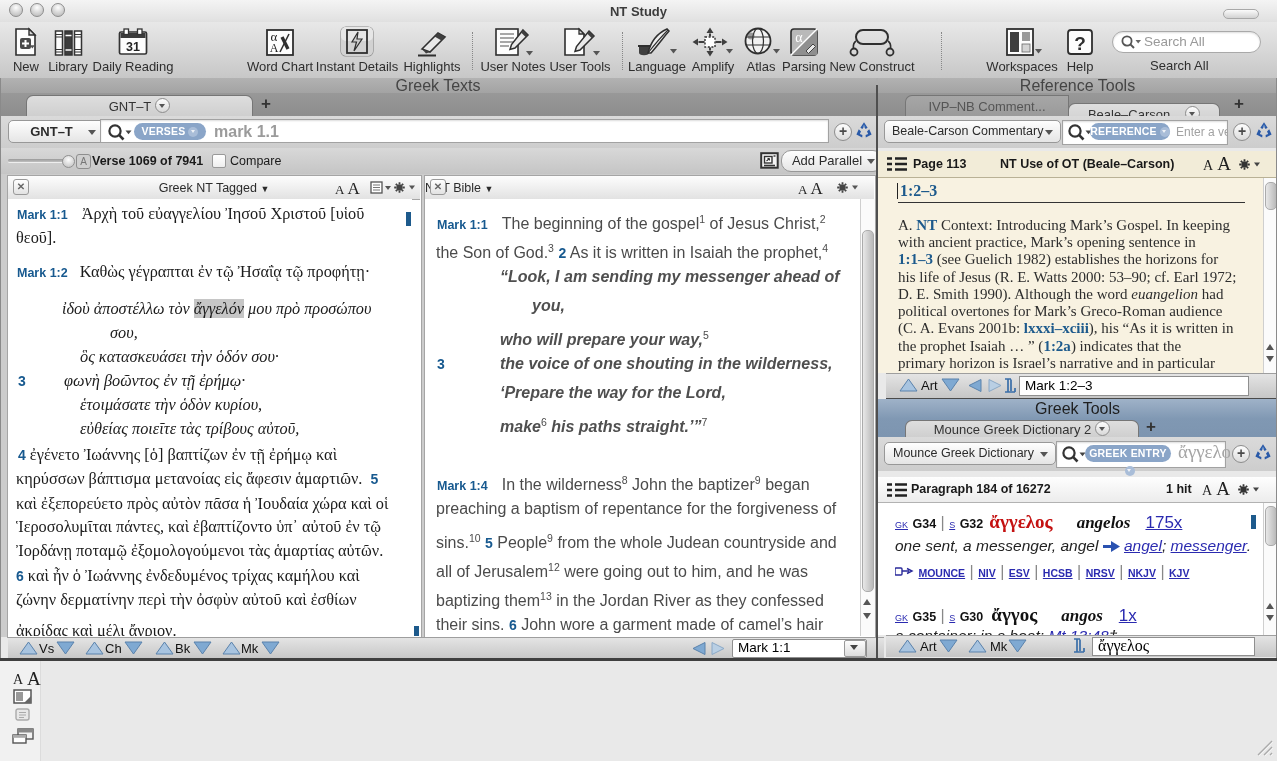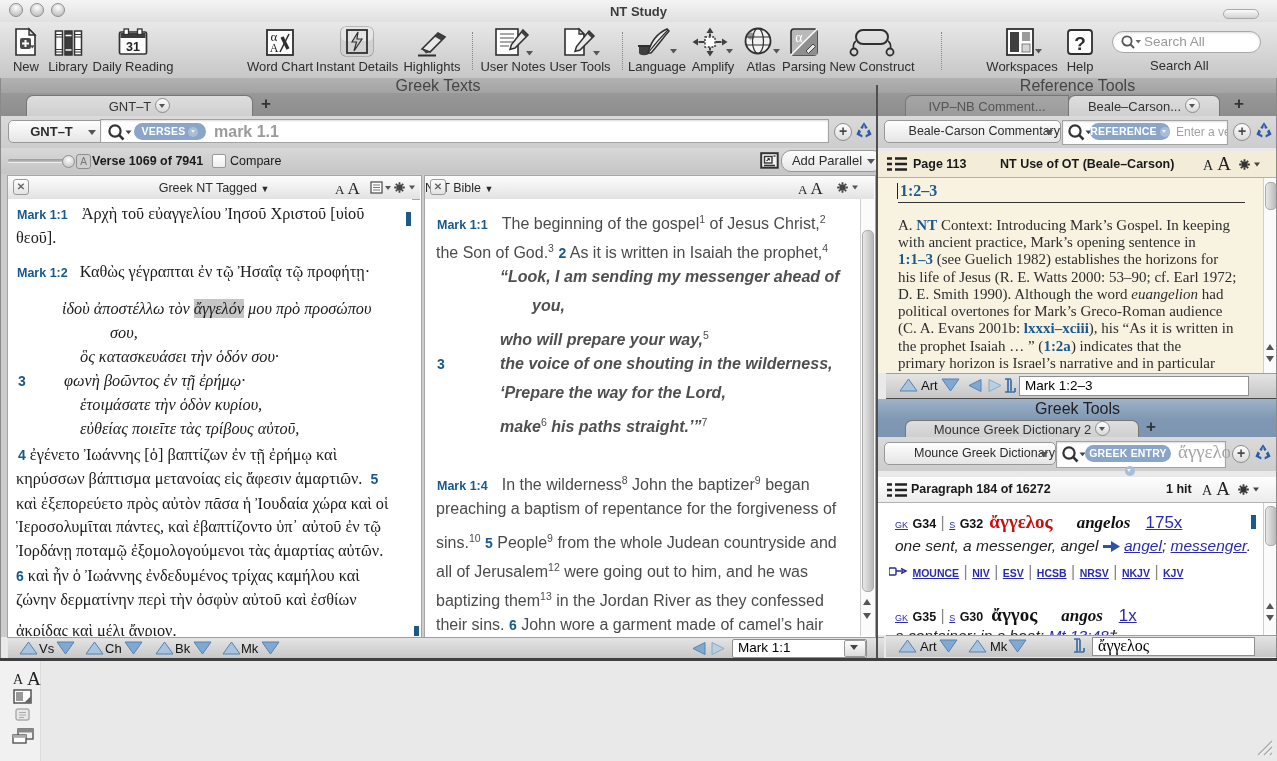--- a/index.html
+++ b/index.html
@@ -16,21 +16,21 @@
 #tsearch{position:absolute;top:31px;left:1112px;width:147px;height:20px;border-radius:11px;background:#fff;border:1px solid #a9a9a9;box-shadow:inset 0 1px 2px #00000022;}
 #tsearch span{color:#999;font-size:13.5px;position:absolute;left:31px;top:2px;}
 .band{height:15px;background:linear-gradient(#b2b2b2,#a3a3a3);font-size:16px;color:#454545;text-align:center;line-height:15px;}
 .tabrow{height:23px;background:linear-gradient(#989898,#8d8d8d);}
 .tab{position:absolute;top:2px;height:21px;border-radius:7px 7px 0 0;background:linear-gradient(#dedede,#cecece);border:1px solid #767676;border-bottom:none;text-align:center;font-size:13px;color:#333;line-height:22px;}
 .tab.inact{background:linear-gradient(#a6a6a6,#9a9a9a);color:#555;}
 .plus{position:absolute;font-size:17px;font-weight:bold;color:#333;}
 .ddcirc{display:inline-block;width:13px;height:13px;border-radius:50%;background:linear-gradient(#fefefe,#d8d8d8);border:1px solid #8d8d8d;vertical-align:-2px;margin-left:4px;position:relative;}
 .ddcirc:after{content:"";position:absolute;left:3px;top:5px;border-left:3.5px solid transparent;border-right:3.5px solid transparent;border-top:4.5px solid #555;}
 .srchrow{background:linear-gradient(#dadada,#cdcdcd);}
-.combo{position:absolute;background:linear-gradient(#fefefe,#e5e5e5);border:1px solid #989898;border-radius:5px;font-size:13px;font-weight:bold;color:#2b2b2b;text-align:right;white-space:nowrap;}
+.combo{position:absolute;background:linear-gradient(#fefefe,#e5e5e5);border:1px solid #989898;border-radius:5px;font-size:13px;font-weight:bold;color:#2b2b2b;text-align:left;white-space:nowrap;}
 .dar{position:absolute;right:7px;top:9px;border-left:4px solid transparent;border-right:4px solid transparent;border-top:5px solid #555;}
 .sfield{position:absolute;background:#fff;border:1px solid #a2a2a2;box-shadow:inset 0 1px 2px #00000024;}
 .pill{position:absolute;height:17px;border-radius:9px;background:#8aa5c8;color:#fff;font-size:10.5px;font-weight:bold;text-align:center;line-height:17px;letter-spacing:.2px;}
 .pa{display:inline-block;width:10px;height:10px;border-radius:50%;background:#a9bdd8;vertical-align:-1.5px;margin-left:3px;position:relative;}
 .pa:after{content:"";position:absolute;left:2.5px;top:3.5px;border-left:2.5px solid transparent;border-right:2.5px solid transparent;border-top:3px solid #eef2f7;}
 .plusc{position:absolute;width:16px;height:16px;border-radius:50%;background:linear-gradient(#fdfdfd,#dcdcdc);border:1px solid #8d8d8d;color:#4a4a4a;font-size:14px;line-height:15px;text-align:center;font-weight:bold;}
 .panehdr{position:absolute;height:23px;background:linear-gradient(#fdfdfd,#e2e2e2);border-bottom:1px solid #a6a6a6;font-size:12.5px;color:#2b2b2b;}
 .closebox{position:absolute;left:5px;top:3px;width:14px;height:14px;border:1px solid #999;border-radius:3px;background:linear-gradient(#fff,#e2e2e2);color:#666;font-size:10px;line-height:14px;text-align:center;font-weight:bold;}
 .navbar{background:linear-gradient(#e4e4e4,#c6c6c6);border-top:1px solid #9e9e9e;margin-left:8px;}
 .navlbl{font-size:13px;color:#111;}
@@ -411,21 +411,21 @@
 <div class="abs" style="left:724px;top:1px;width:133px;height:17px;background:#fff;border:1px solid #8f8f8f;border-radius:2px;"></div>
 <div class="abs" style="left:730px;top:2px;font-size:13.5px;color:#000;">Mark 1:1</div>
 <div class="abs" style="left:836px;top:2px;width:20px;height:15px;background:linear-gradient(#fdfdfd,#dcdcdc);border:1px solid #999;border-radius:2px;"></div>
 <div class="abs" style="left:842px;top:7px;border-left:4px solid transparent;border-right:4px solid transparent;border-top:5px solid #444;"></div>
 </div>
 
 <div class="abs" style="left:878px;top:78px;width:399px;">
   <div class="band">Reference Tools</div>
   <div class="tabrow" style="position:relative;">
     <div class="tab inact" style="left:27px;width:162px;border-radius:7px 0 0 0;">IVP–NB Comment...</div>
-    <div class="tab" style="left:190px;width:150px;">Beale–Carson...<span class="ddcirc"></span></div>
+    <div class="tab" style="left:190px;width:150px;margin-top:8px;">Beale–Carson...<span class="ddcirc"></span></div>
     <div class="plus" style="left:356px;top:1px;">+</div>
   </div>
   <div class="srchrow" style="position:relative;height:32px;">
     <div class="combo" style="left:6px;top:4px;width:168px;height:21px;line-height:21px;font-size:12.5px;font-weight:normal;padding-left:7px;">Beale-Carson Commentary<span class="dar"></span></div>
     <div class="sfield" style="left:184px;top:4px;width:164px;height:23px;"></div>
     <svg class="abs" style="left:189px;top:8px;" width="26" height="17" viewBox="0 0 26 17">
         <circle cx="8" cy="7" r="5.6" fill="none" stroke="#333" stroke-width="2.2"></circle>
         <line x1="12.2" y1="11.2" x2="16.5" y2="15.5" stroke="#333" stroke-width="2.6"></line>
         <path d="M18.5 6.5 L24.5 6.5 L21.5 10.2 Z" fill="#444"></path>
       </svg>
@@ -546,21 +546,21 @@
       </g>
       <path d="M17 5.5 l6 0 l-3 4 z" fill="#444"></path>
     </svg>
 </div>
 <div class="abs" id="mouncepane" style="left:878px;top:503px;width:399px;height:132px;background:#fff;overflow:hidden;">
 <div class="line" style="left:17px;top:8px;"><span class="mlk" style="font-size:9px;">GK</span> <span style="font-weight:bold;font-size:12.5px;color:#111;">G34</span> <span style="color:#888;">|</span> <span class="mlk" style="font-size:9px;">S</span> <span style="font-weight:bold;font-size:12.5px;color:#111;">G32</span><span style="display:inline-block;width:6px;"></span><span style="font-family:'Liberation Serif',serif;font-size:19px;font-weight:bold;color:#c41111;">ἄγγελος</span><span style="display:inline-block;width:24px;"></span><span style="font-family:'Liberation Serif',serif;font-size:17px;font-weight:bold;font-style:italic;color:#111;">angelos</span><span style="display:inline-block;width:15px;"></span><span class="mlk" style="font-size:17px;">175x</span></div>
 <div class="line" style="left:17px;top:34px;font-style:italic;font-size:15.5px;color:#222;">one sent, a messenger, angel <svg width="17" height="11" viewBox="0 0 17 11" style="vertical-align:-1px;">
         <path d="M0 5.5 h9 M6 5.5 L6 5.5" stroke="#2a52b0" stroke-width="3"></path>
         <path d="M8 0 L17 5.5 L8 11 Z" fill="#2a52b0"></path>
       </svg> <span class="mlk">angel</span>; <span class="mlk">messenger</span>.</div>
-<div class="line" style="left:11px;top:60px;"><svg width="19" height="11" viewBox="0 0 19 11">
+<div class="line" style="left:17px;top:60px;"><svg width="19" height="11" viewBox="0 0 19 11">
         <rect x="0" y="2" width="7" height="7" rx="1" fill="none" stroke="#2a2a9a" stroke-width="1.4"></rect>
         <path d="M7 5 h7 M12 2.5 l5 2.5 l-5 2.5" stroke="#2a2a9a" stroke-width="1.4" fill="none"></path>
       </svg> <span class="mlk2">MOUNCE</span> <span style="color:#888;">|</span> <span class="mlk2">NIV</span> <span style="color:#888;">|</span> <span class="mlk2">ESV</span> <span style="color:#888;">|</span> <span class="mlk2">HCSB</span> <span style="color:#888;">|</span> <span class="mlk2">NRSV</span> <span style="color:#888;">|</span> <span class="mlk2">NKJV</span> <span style="color:#888;">|</span> <span class="mlk2">KJV</span></div>
 <div class="line" style="left:17px;top:101px;"><span class="mlk" style="font-size:9px;">GK</span> <span style="font-weight:bold;font-size:12.5px;color:#111;">G35</span> <span style="color:#888;">|</span> <span class="mlk" style="font-size:9px;">S</span> <span style="font-weight:bold;font-size:12.5px;color:#111;">G30</span><span style="display:inline-block;width:8px;"></span><span style="font-family:'Liberation Serif',serif;font-size:19px;font-weight:bold;color:#111;">ἄγγος</span><span style="display:inline-block;width:24px;"></span><span style="font-family:'Liberation Serif',serif;font-size:17px;font-weight:bold;font-style:italic;color:#111;">angos</span><span style="display:inline-block;width:16px;"></span><span class="mlk" style="font-size:17px;">1x</span></div>
 <div class="line" style="left:17px;top:124px;font-style:italic;font-size:15.5px;color:#222;">a container; in a boat: <span class="mlk">Mt 13:48</span>†</div>
 <div class="abs" style="left:373px;top:12px;width:5px;height:14px;background:#1d5a8c;"></div>
 <div class="sbtrack" style="left:385px;top:0;height:132px;"></div>
 <div class="sbthumb" style="left:387px;top:3px;height:38px;"></div>
 <div class="sbarr" style="left:388px;top:100px;border-bottom:6px solid #555;"></div>
 <div class="sbarr" style="left:388px;top:112px;border-top:6px solid #555;"></div>

